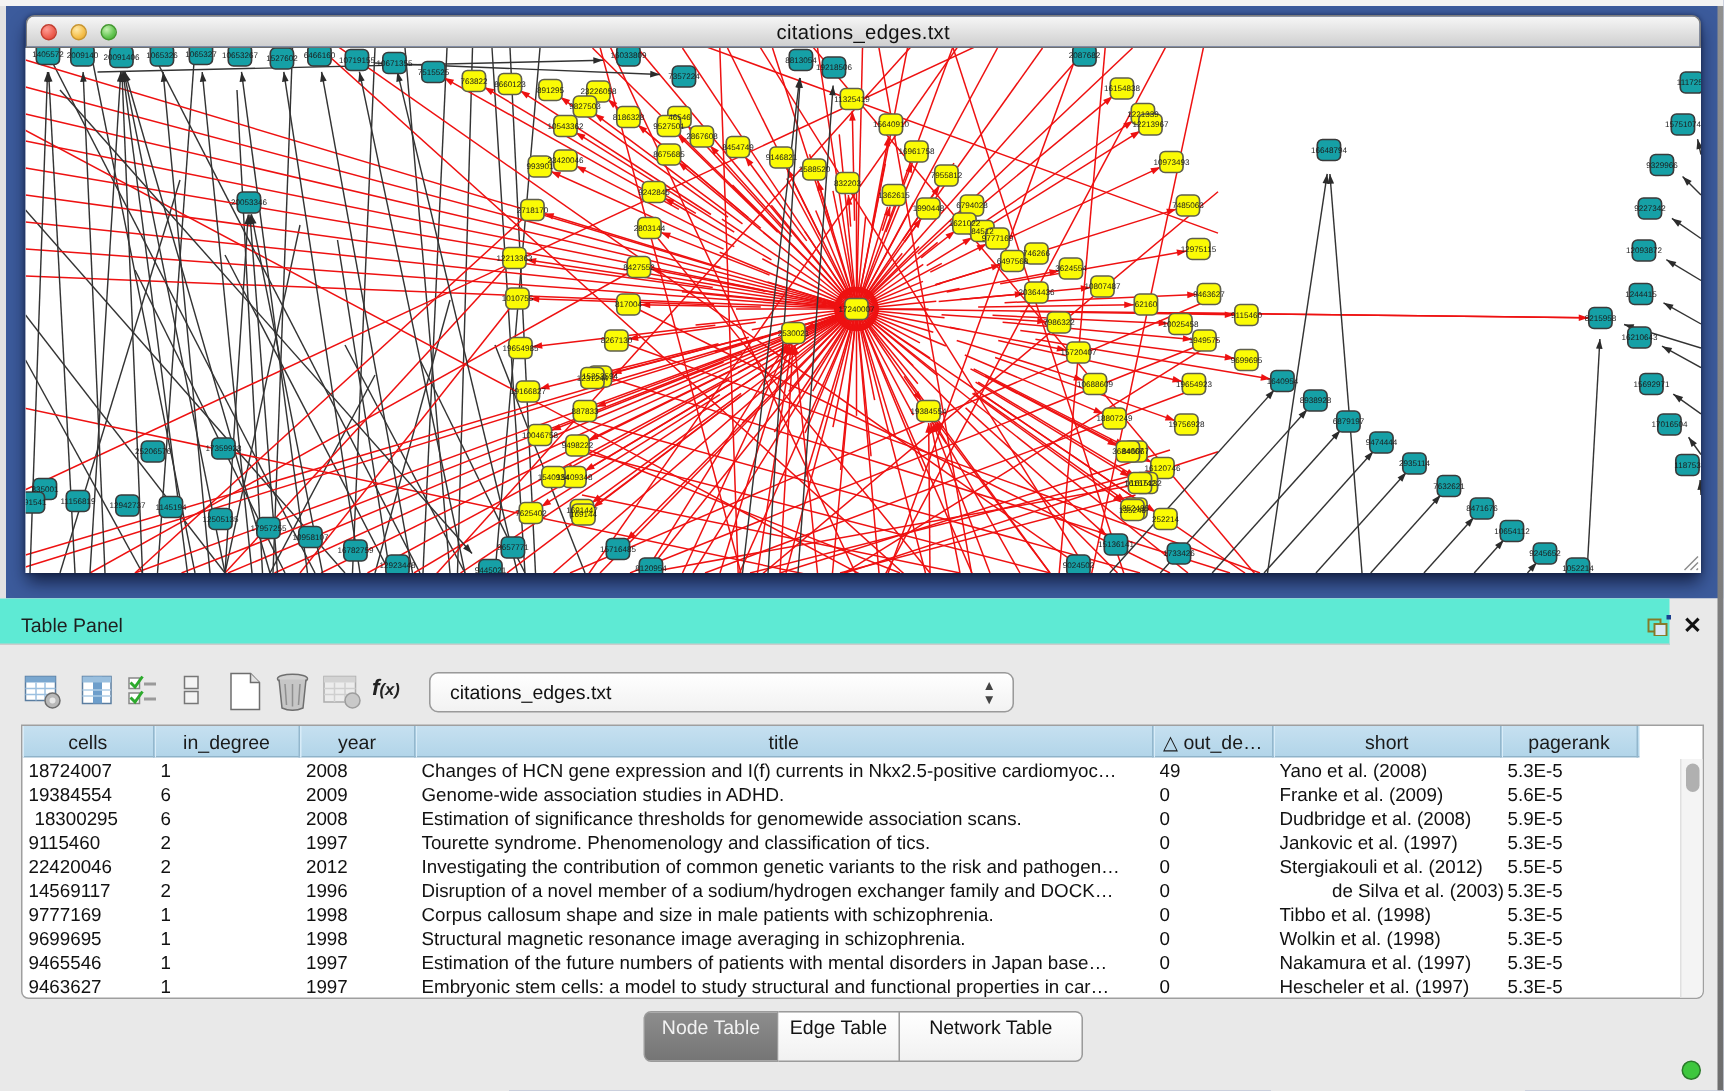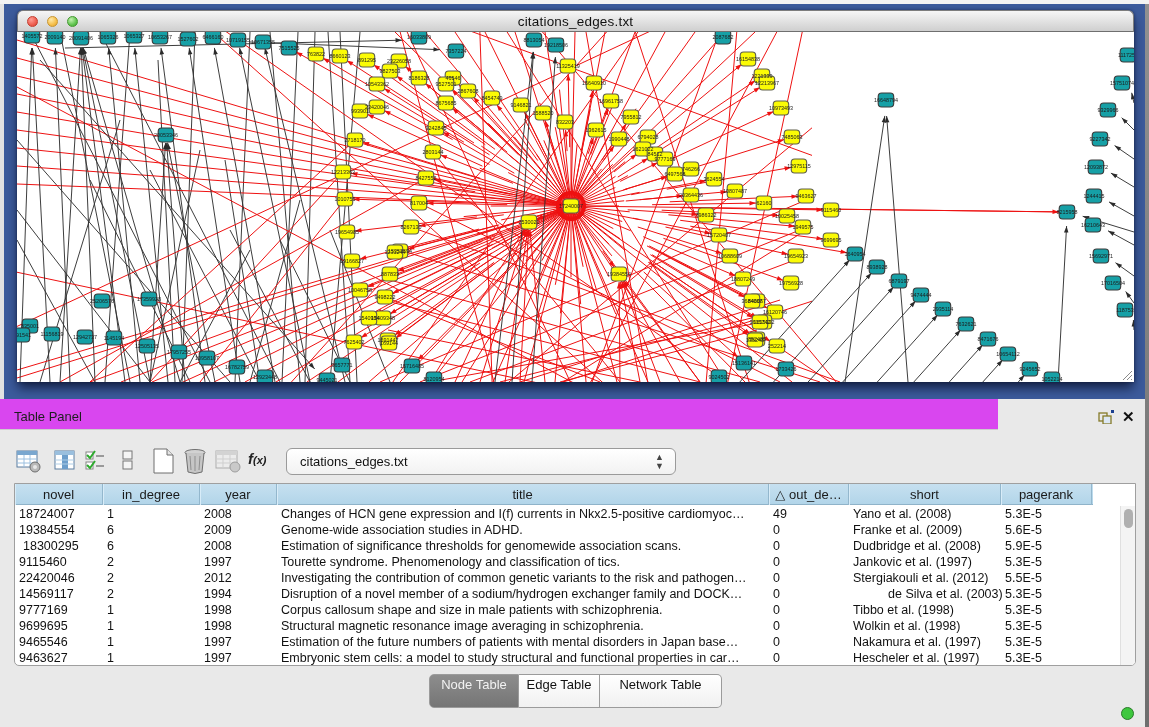--- a/index.html
+++ b/index.html
@@ -15,21 +15,21 @@
 #canvas { position:absolute; left:0; top:22px; width:1117px; height:350px; background:#fff; overflow:hidden; }
 svg .rl { stroke:#ee1111; stroke-width:1.0; }
 svg .rlh { fill:#ee1111; }
 svg .kl { stroke:#333333; stroke-width:0.95; }
 svg .klh { fill:#2b2b2b; }
 svg .nl { font-family:"Liberation Sans",sans-serif; font-size:5.4px; fill:#1c1c1c; text-anchor:middle; }
 #topstrip { position:absolute; left:0; top:0; width:1149px; height:4px; background:#f3f3f3; }
 #leftstrip { position:absolute; left:0; top:4px; width:4px; height:395px; background:#e2e2e2; }
 #rightstrip { position:absolute; left:1145px; top:4px; width:4px; height:723px; background:linear-gradient(#909090,#6e6e6e); }
 #panel { position:absolute; left:0; top:399px; width:1149px; height:328px; background:#e9e9e9; }
-#phdr { position:absolute; left:0; top:0; width:998px; height:31px; background:#d946ef; border-bottom:1px solid #cccccc; }
+#phdr { position:absolute; left:0; top:0; width:1113px; height:31px; background:#5eead4; border-bottom:1px solid #cccccc; }
 #phdr .t { position:absolute; left:14px; top:10px; font-size:13px; color:#1e1e1e; }
 #ficon { position:absolute; left:1098px; top:11px; }
 #xicon { position:absolute; left:1122px; top:9px; font-size:15px; font-weight:bold; color:#111; }
 #toolbar { position:absolute; left:0; top:31px; width:1149px; height:52px; }
 .ico { position:absolute; top:18px; }
 #combo { position:absolute; left:286px; top:18px; width:390px; height:27px; background:linear-gradient(#ffffff,#f2f2f2);
   border:1px solid #9a9a9a; border-radius:6px; box-shadow:inset 0 1px 0 #fff; }
 #combo .ct { position:absolute; left:13px; top:5px; font-size:13px; color:#111; }
 #combo .arr { position:absolute; right:11px; top:4px; font-size:9px; color:#444; line-height:9px; text-align:center; }
 #tableBox { position:absolute; left:14px; top:84px; width:1122px; height:183px; background:#fff;
@@ -993,21 +993,21 @@
             <circle cx="20" cy="19" r="5" fill="#c9c9c9" stroke="#9d9d9d"></circle>
           </svg></div>
       <div class="ico" style="left:248px;top:20px;font-size:15px;font-style:italic;font-weight:bold;color:#222">f<span style="font-size:11px">(x)</span></div>
       <div id="combo">
           <div class="ct">citations_edges.txt</div>
           <div class="arr">▲<br>▼</div>
         </div>
     </div>
     <div id="tableBox">
       <div id="thead">
-          <div class="hc" style="left:0px;width:88px">novel</div>
+          <div class="hc" style="left:0px;width:88px">cells</div>
 <div class="hc" style="left:88px;width:97px">in_degree</div>
 <div class="hc" style="left:185px;width:77px">year</div>
 <div class="hc" style="left:262px;width:492px">title</div>
 <div class="hc" style="left:754px;width:80px">△ out_de…</div>
 <div class="hc" style="left:834px;width:152px">short</div>
 <div class="hc" style="left:986px;width:91px">pagerank</div>
         </div>
       <div id="tbody">
           <div class="tr">
             <div class="c" style="left:4px;width:80px">18724007</div>
@@ -1050,21 +1050,21 @@
             <div class="c" style="left:92px;width:89px">2</div>
             <div class="c" style="left:189px;width:69px">2012</div>
             <div class="c" style="left:266px;width:484px">Investigating the contribution of common genetic variants to the risk and pathogen…</div>
             <div class="c" style="left:758px;width:72px">0</div>
             <div class="c" style="left:838px;width:144px">Stergiakouli et al. (2012)</div>
             <div class="c" style="left:990px;width:83px">5.5E-5</div>
           </div>
 <div class="tr">
             <div class="c" style="left:4px;width:80px">14569117</div>
             <div class="c" style="left:92px;width:89px">2</div>
-            <div class="c" style="left:189px;width:69px">1994</div>
+            <div class="c" style="left:189px;width:69px">1996</div>
             <div class="c" style="left:266px;width:484px">Disruption of a novel member of a sodium/hydrogen exchanger family and DOCK…</div>
             <div class="c" style="left:758px;width:72px">0</div>
             <div class="c" style="left:873px;width:144px">de Silva et al. (2003)</div>
             <div class="c" style="left:990px;width:83px">5.3E-5</div>
           </div>
 <div class="tr">
             <div class="c" style="left:4px;width:80px">9777169</div>
             <div class="c" style="left:92px;width:89px">1</div>
             <div class="c" style="left:189px;width:69px">1998</div>
             <div class="c" style="left:266px;width:484px">Corpus callosum shape and size in male patients with schizophrenia.</div>

